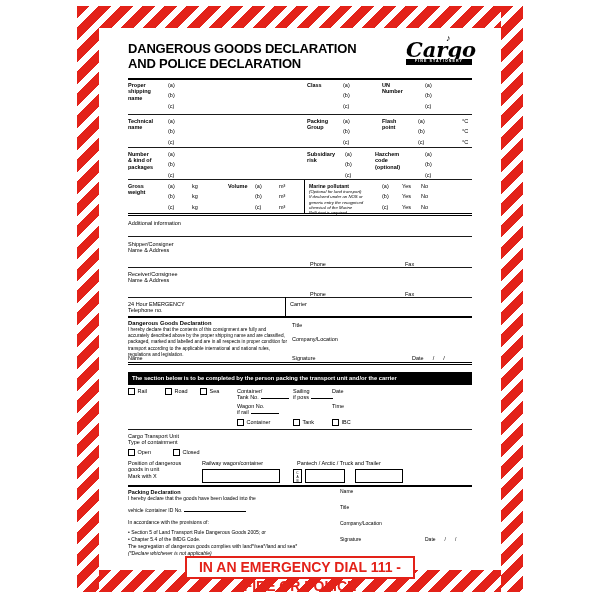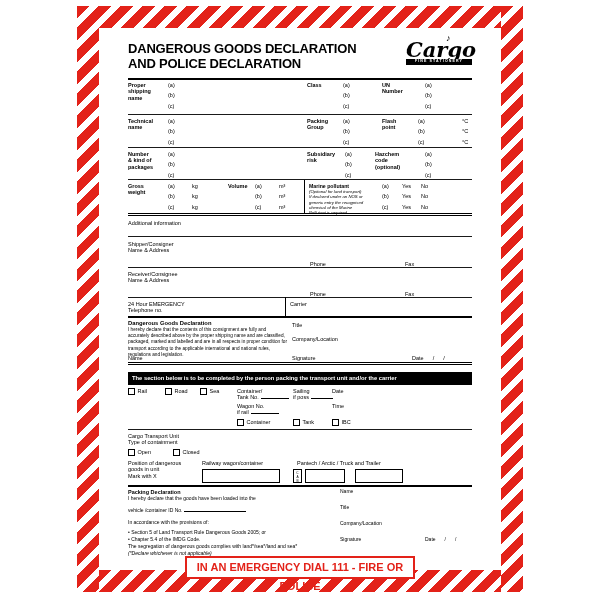--- a/index.html
+++ b/index.html
@@ -39,21 +39,21 @@
   .logo-bar { margin-top:-1px; background:#000; color:#fff; font-size:3.6px;
               letter-spacing:1.1px; line-height:5.5px; height:5.5px; font-weight:bold; }
 
   .mtitle { font-weight:bold; font-size:5.2px; }
   .mnote { font-size:4.3px; font-style:italic; line-height:1.25; }
   .dgdbody { font-size:4.7px; line-height:1.32; width:160px; }
   .small { font-size:5px; }
   .bar { position:absolute; left:0; top:333px; width:344px; height:13px; background:#000;
          color:#fff; font-size:5.8px; font-weight:bold; line-height:13px; padding-left:4px; }
   .banner { position:absolute; left:108px; top:550px; width:230px; height:23px; background:#fff;
-            border:2px solid #e32219; color:#e32219; font-weight:bold; font-size:11px;
+            border:2px solid #e32219; color:#e32219; font-weight:bold; font-size:14px;
             text-align:center; line-height:19px; z-index:3; }
   .wbox { position:absolute; border:1px solid #000; background:#fff; }
   .cab { font-size:3.2px; line-height:1.3; white-space:pre-line; text-align:center; padding-top:1px; }
   .slash { display:inline-block; margin-left:9px; }
 </style>
 </head>
 <body>
 
 <div class="canvas">
   <div class="page">

